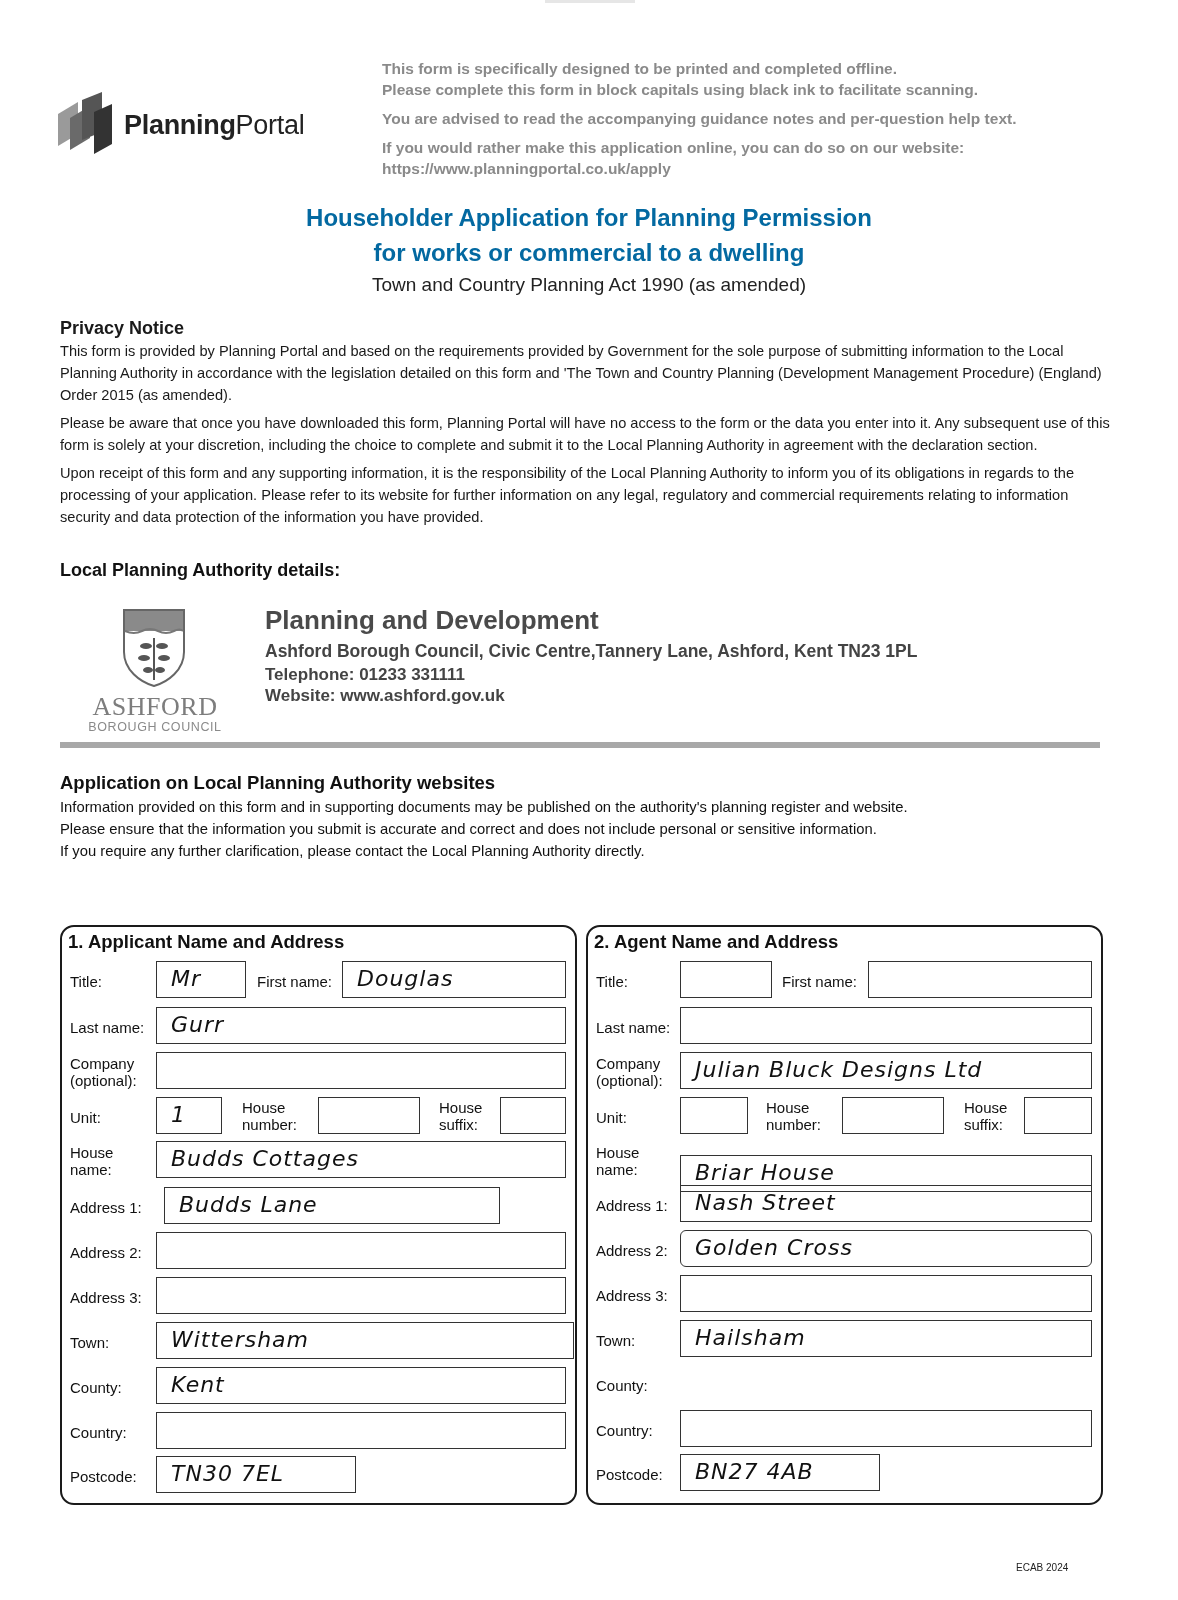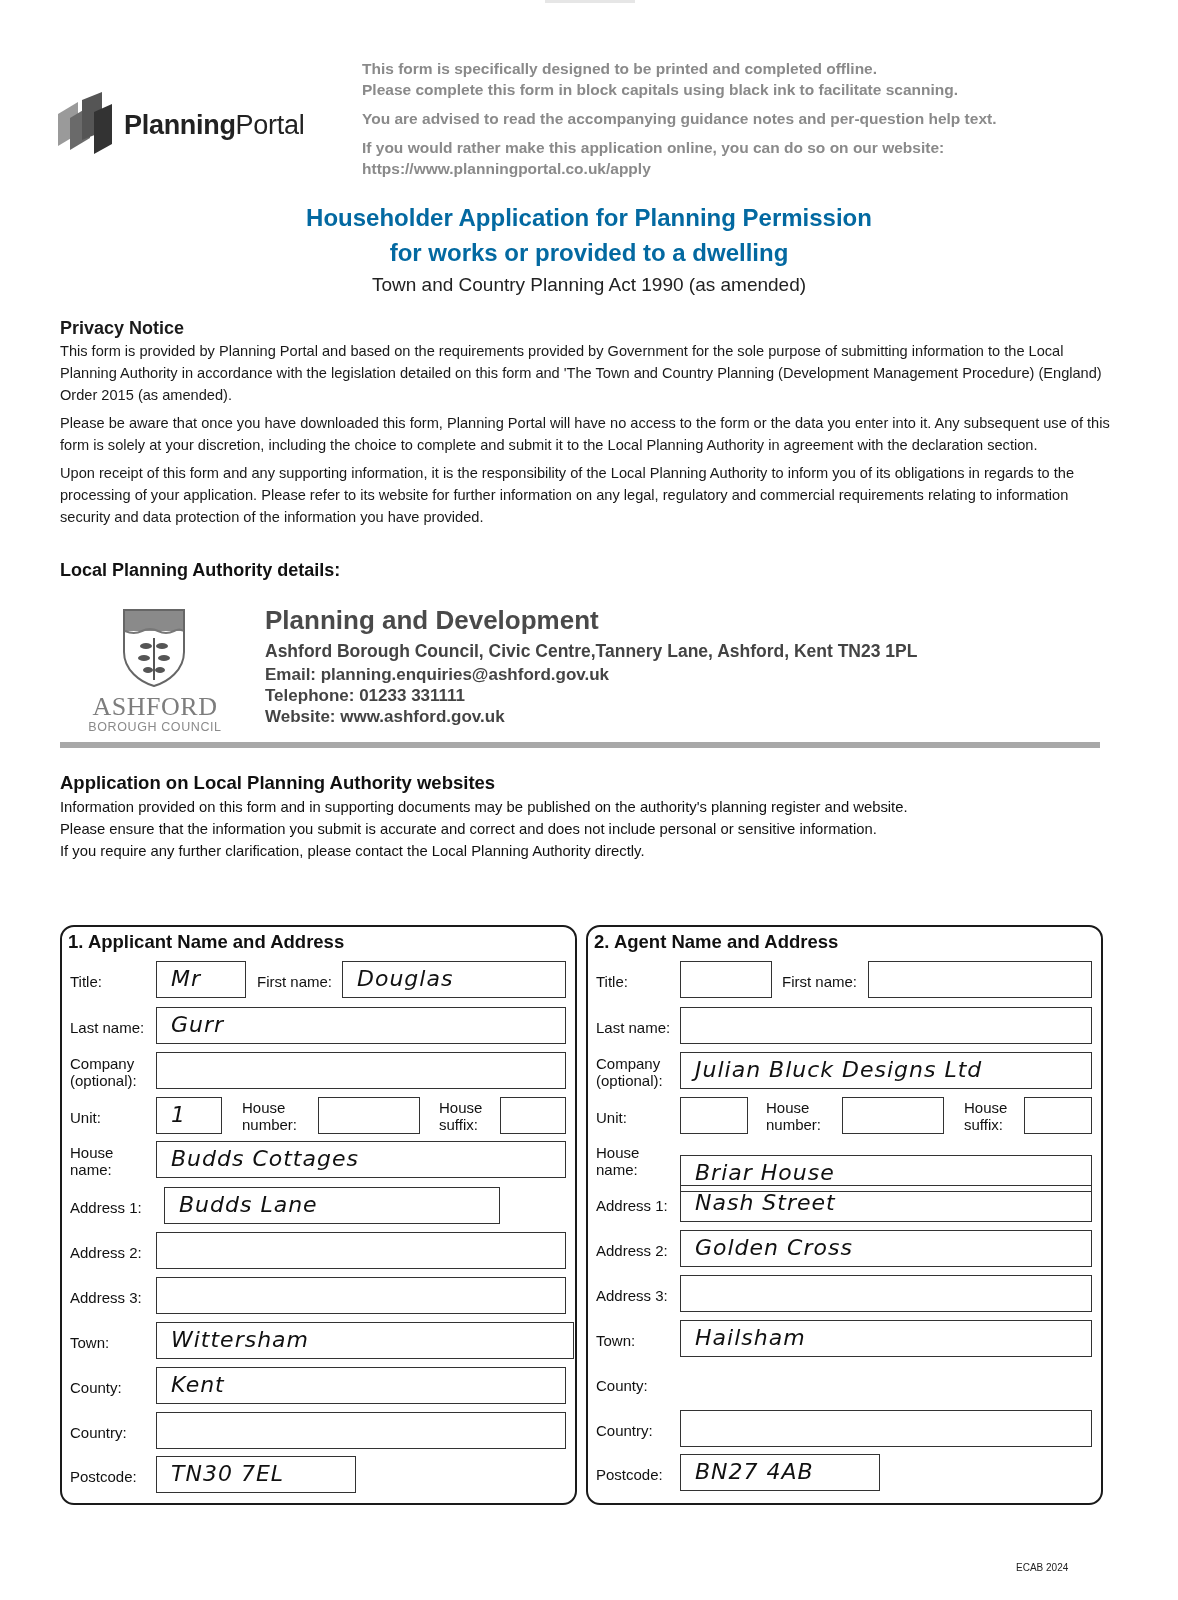--- a/index.html
+++ b/index.html
@@ -5,21 +5,21 @@
   * { box-sizing: border-box; margin: 0; padding: 0; }
   html, body { width: 1178px; height: 1600px; background: #ffffff; }
   body { position: relative; font-family: "Liberation Sans", sans-serif; color: #111; overflow: hidden; }
 
   .logo { position: absolute; left: 56px; top: 92px; display: flex; align-items: center; gap: 10px; text-align: center; }
   .logo svg { width: 58px; height: 66px; }
   .logo-text { font-size: 27px; color: #222; letter-spacing: -0.3px; }
   .logo-text b { font-weight: bold; }
 
   .notice { position: absolute; left: 362px; top: 58px; color: #8a8a8a; font-weight: bold; font-size: 15.5px; line-height: 21px; }
-  .notice p { margin-bottom: 8px; }
+  .notice p { margin-bottom: 8px; margin-left: 20px; }
   .notice p:last-child { margin-bottom: 0; }
 
   .title-block { position: absolute; left: 0; width: 1178px; top: 200px; text-align: center; }
   .title-block h1 { font-size: 24px; font-weight: bold; line-height: 35px; color: #0369a1; }
   .title-block .act { font-size: 19px; line-height: 30px; color: #222; }
 
   .privacy { position: absolute; left: 60px; top: 316px; width: 1050px; font-size: 14.6px; line-height: 22px; color: #1a1a1a; }
   .privacy h2 { font-size: 18px; font-weight: bold; margin-bottom: 0; line-height: 24px; }
   .privacy p { margin-bottom: 6px; }
 
@@ -64,21 +64,21 @@
 </div>
 
 <div class="notice">
   <p><span>This form is specifically designed to be printed and completed offline.</span><br><span>Please complete this form in block capitals using black ink to facilitate scanning.</span></p>
   <p>You are advised to read the accompanying guidance notes and per-question help text.</p>
   <p><span>If you would rather make this application online, you can do so on our website:</span><br><span>https://www.planningportal.co.uk/apply</span></p>
 </div>
 
 <div class="title-block">
   <h1>Householder Application for Planning Permission</h1>
-  <h1>for works or provided to a dwelling</h1>
+  <h1>for works or commercial to a dwelling</h1>
   <div class="act">Town and Country Planning Act 1990 (as amended)</div>
 </div>
 
 <div class="privacy">
   <h2>Privacy Notice</h2>
   <p>This form is provided by Planning Portal and based on the requirements provided by Government for the sole purpose of submitting information to the Local Planning Authority in accordance with the legislation detailed on this form and 'The Town and Country Planning (Development Management Procedure) (England) Order 2015 (as amended).</p>
   <p>Please be aware that once you have downloaded this form, Planning Portal will have no access to the form or the data you  enter into it. Any subsequent use of this form is solely at your discretion, including the choice to complete and submit it to the Local Planning Authority in agreement with the declaration section.</p>
   <p>Upon receipt of this form and any supporting  information, it is the responsibility of the Local Planning Authority to inform you of its obligations in regards to the processing of your application. Please refer to its website for further information on any legal, regulatory and commercial requirements relating to information security and data protection of the information you have provided.</p>
 </div>
 
@@ -94,21 +94,20 @@
     <ellipse cx="24" cy="50" rx="6" ry="3" fill="#555"></ellipse>
     <ellipse cx="44" cy="50" rx="6" ry="3" fill="#555"></ellipse>
     <ellipse cx="28" cy="62" rx="5" ry="3" fill="#555"></ellipse>
     <ellipse cx="40" cy="62" rx="5" ry="3" fill="#555"></ellipse>
   </svg>
   <div class="ashford-word">ASHFORD</div>
   <div class="ashford-sub">BOROUGH COUNCIL</div>
   <div class="lpa-details">
     <div class="dept">Planning and Development</div>
     <div class="addr">Ashford Borough Council, Civic Centre,Tannery Lane, Ashford, Kent TN23 1PL</div>
-    <div class="line">Email:  planning.enquiries@ashford.gov.uk</div>
     <div class="line">Telephone:  01233 331111</div>
     <div class="line">Website: www.ashford.gov.uk</div>
   </div>
 </div>
 
 <div class="divider"></div>
 
 <div class="publication">
   <h2>Application on Local Planning Authority websites</h2>
   <div>Information provided on this form and in supporting documents may be published on the authority's planning register and website.</div>
@@ -183,21 +182,21 @@
   <span class="lbl" style="left:376px;top:172px;"><span>House</span><br><span>suffix:</span></span>
   <div class="box" style="left:436px;top:170px;width:68px;"></div>
 
   <span class="lbl" style="left:8px;top:217px;"><span>House</span><br><span>name:</span></span>
   <div class="box" style="left:92px;top:212px;width:412px;margin-top:16px;">Briar  House</div>
 
   <span class="lbl" style="left:8px;top:270px;">Address 1:</span>
   <div class="box" style="left:92px;top:258px;width:412px;">Nash  Street</div>
 
   <span class="lbl" style="left:8px;top:315px;">Address 2:</span>
-  <div class="box" style="left:92px;top:303px;width:412px;">Golden  Cross</div>
+  <div class="box" style="left:92px;top:303px;width:412px;border-radius:6px;">Golden  Cross</div>
 
   <span class="lbl" style="left:8px;top:360px;">Address 3:</span>
   <div class="box" style="left:92px;top:348px;width:412px;"></div>
 
   <span class="lbl" style="left:8px;top:405px;">Town:</span>
   <div class="box" style="left:92px;top:393px;width:412px;">Hailsham</div>
 
   <span class="lbl" style="left:8px;top:450px;">County:</span>
 
   <span class="lbl" style="left:8px;top:495px;">Country:</span>

